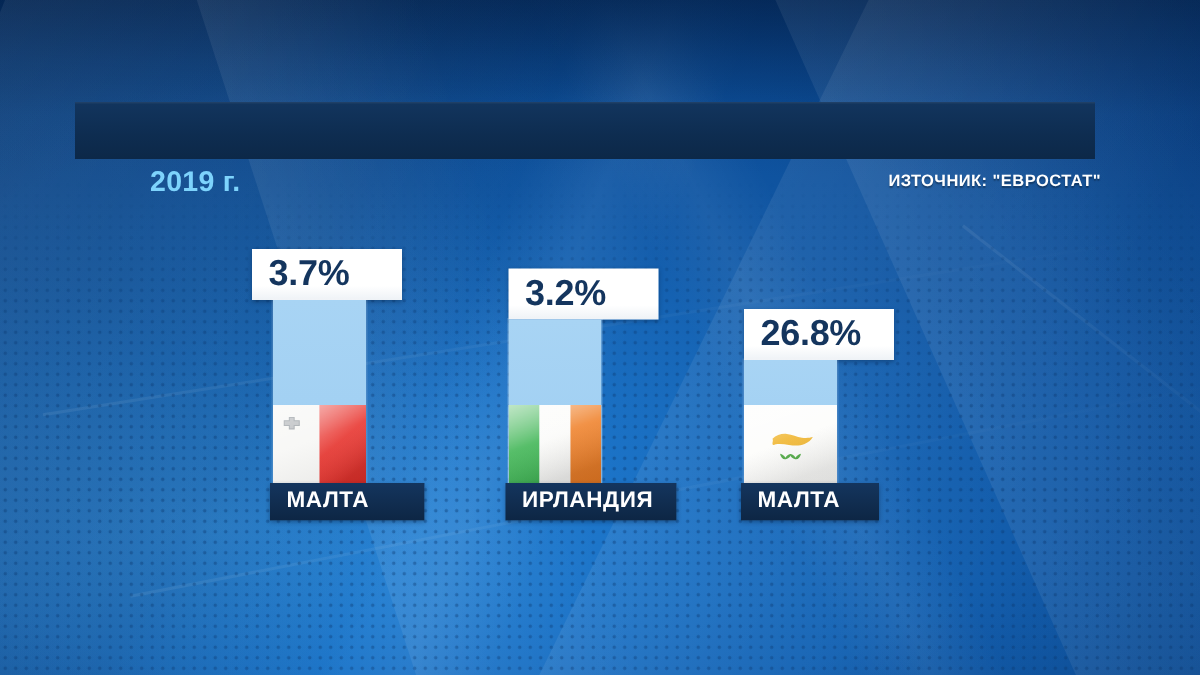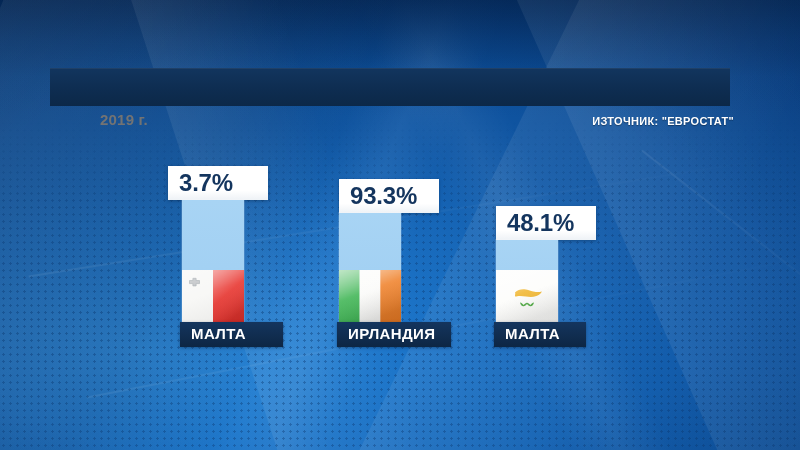--- a/index.html
+++ b/index.html
@@ -84,22 +84,22 @@
     color: #ffffff;
     font-size: 26px;
     font-weight: bold;
     letter-spacing: .4px;
     white-space: nowrap;
   }
   .subtitle {
     position: absolute;
     left: 100px;
     top: 111px;
-    color: #737373;
-    font-size: 15px;
+    color: #7dd3fc;
+    font-size: 19px;
     font-weight: bold;
     letter-spacing: .2px;
   }
   .source {
     position: absolute;
     right: 66px;
     top: 115px;
     color: #ffffff;
     font-size: 11px;
     font-weight: bold;
@@ -226,21 +226,21 @@
               </g>
             </svg>
           </div>
         </div>
         <div class="name-box" style="left: 180px; top: 322px; width: 103px; pointer-events: auto;">
           <span class="name-text">МАЛТА</span>
         </div>
       </div>
       <div class="bar-group" style="left: 0px; top: 0px; bottom: auto; position: absolute; width: 800px; height: 450px; pointer-events: none;">
         <div class="value-box" style="left: 339px; top: 179px; width: 100px; pointer-events: auto;">
-          <span class="value-text">93.3%</span>
+          <span class="value-text">3.2%</span>
         </div>
         <div class="bar-col" style="left: 339px; top: 213px; height: 109px; pointer-events: auto;">
           <div class="flag" style="height: 52px;">
             <svg class="flagsvg" viewBox="0 0 62 52" preserveAspectRatio="none">
               <rect x="0" y="0" width="20.7" height="52" fill="#37b24d"></rect>
               <rect x="20.7" y="0" width="20.6" height="52" fill="#fbfbf9"></rect>
               <rect x="41.3" y="0" width="20.7" height="52" fill="#ef7d23"></rect>
               <rect x="0" y="0" width="62" height="52" fill="url(#ig)"></rect>
               <defs>
                 <linearGradient id="ig" x1="0" y1="0" x2="0.45" y2="1">
@@ -251,21 +251,21 @@
               </defs>
             </svg>
           </div>
         </div>
         <div class="name-box" style="left: 337px; top: 322px; width: 114px; pointer-events: auto;">
           <span class="name-text">ИРЛАНДИЯ</span>
         </div>
       </div>
       <div class="bar-group" style="left: 0px; top: 0px; bottom: auto; position: absolute; width: 800px; height: 450px; pointer-events: none;">
         <div class="value-box" style="left: 496px; top: 206px; width: 100px; pointer-events: auto;">
-          <span class="value-text">48.1%</span>
+          <span class="value-text">26.8%</span>
         </div>
         <div class="bar-col" style="left: 496px; top: 240px; height: 82px; pointer-events: auto;">
           <div class="flag" style="height: 52px;">
             <svg class="flagsvg" viewBox="0 0 62 52" preserveAspectRatio="none">
               <rect x="0" y="0" width="62" height="52" fill="#fdfdfb"></rect>
               <path d="M19 22.5c2.6-2.6 6.2-3.6 9.6-3.2 3.6.4 6.6 2 10 2.5 2.9.4 5.4.1 7.3-.4-1 1.9-2.9 3.6-5.5 4.6-3.5 1.4-7 1.1-10.4.6-3.1-.5-6.1-1-8.8-.4-1.2.3-2 .8-2.2-.2-.2-1 .7-2.4 0-3.5z" fill="#f0b42a"></path>
               <path d="M24 32.5c1.6.3 2.9 1.3 3.6 2.6.8-1.4 2.3-2.3 3.9-2.4-.5 1.8-1.9 3.2-3.7 3.5-1.8.3-3.3-1.2-3.8-3.7z" fill="#4aa83d"></path>
               <path d="M38 32.5c-1.6.3-2.9 1.3-3.6 2.6-.8-1.4-2.3-2.3-3.9-2.4.5 1.8 1.9 3.2 3.7 3.5 1.8.3 3.3-1.2 3.8-3.7z" fill="#4aa83d"></path>
               <rect x="0" y="0" width="62" height="52" fill="url(#cg)"></rect>
               <defs>

